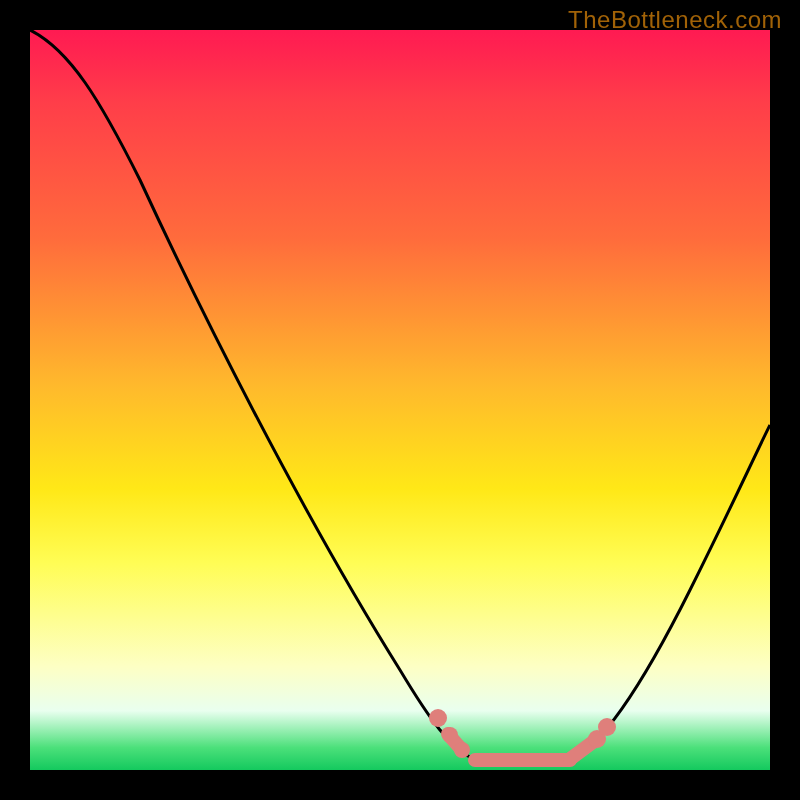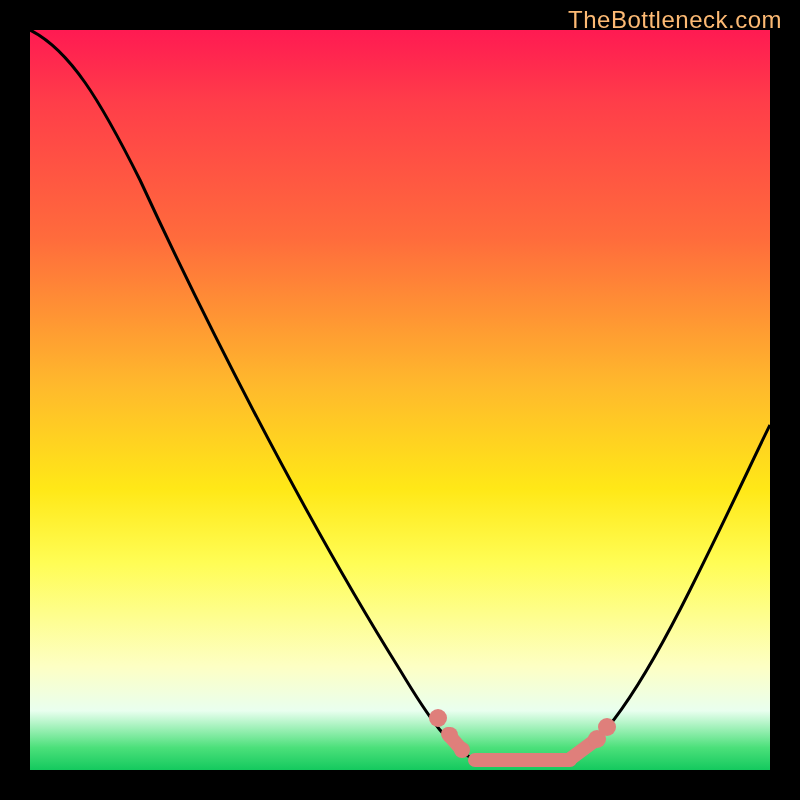--- a/index.html
+++ b/index.html
@@ -27,21 +27,21 @@
       #fdffc4 86%,
       #e9ffef 92%,
       #4be07a 97%,
       #14c95e 100%
     );
   }
   .watermark {
     position: absolute;
     top: 6px;
     right: 18px;
-    color: #fdba74;
+    color: #a16207;
     font-size: 24px;
     font-weight: 500;
     letter-spacing: 0.5px;
   }
   svg.curve {
     position: absolute;
     left: 0;
     top: 0;
     width: 740px;
     height: 740px;

